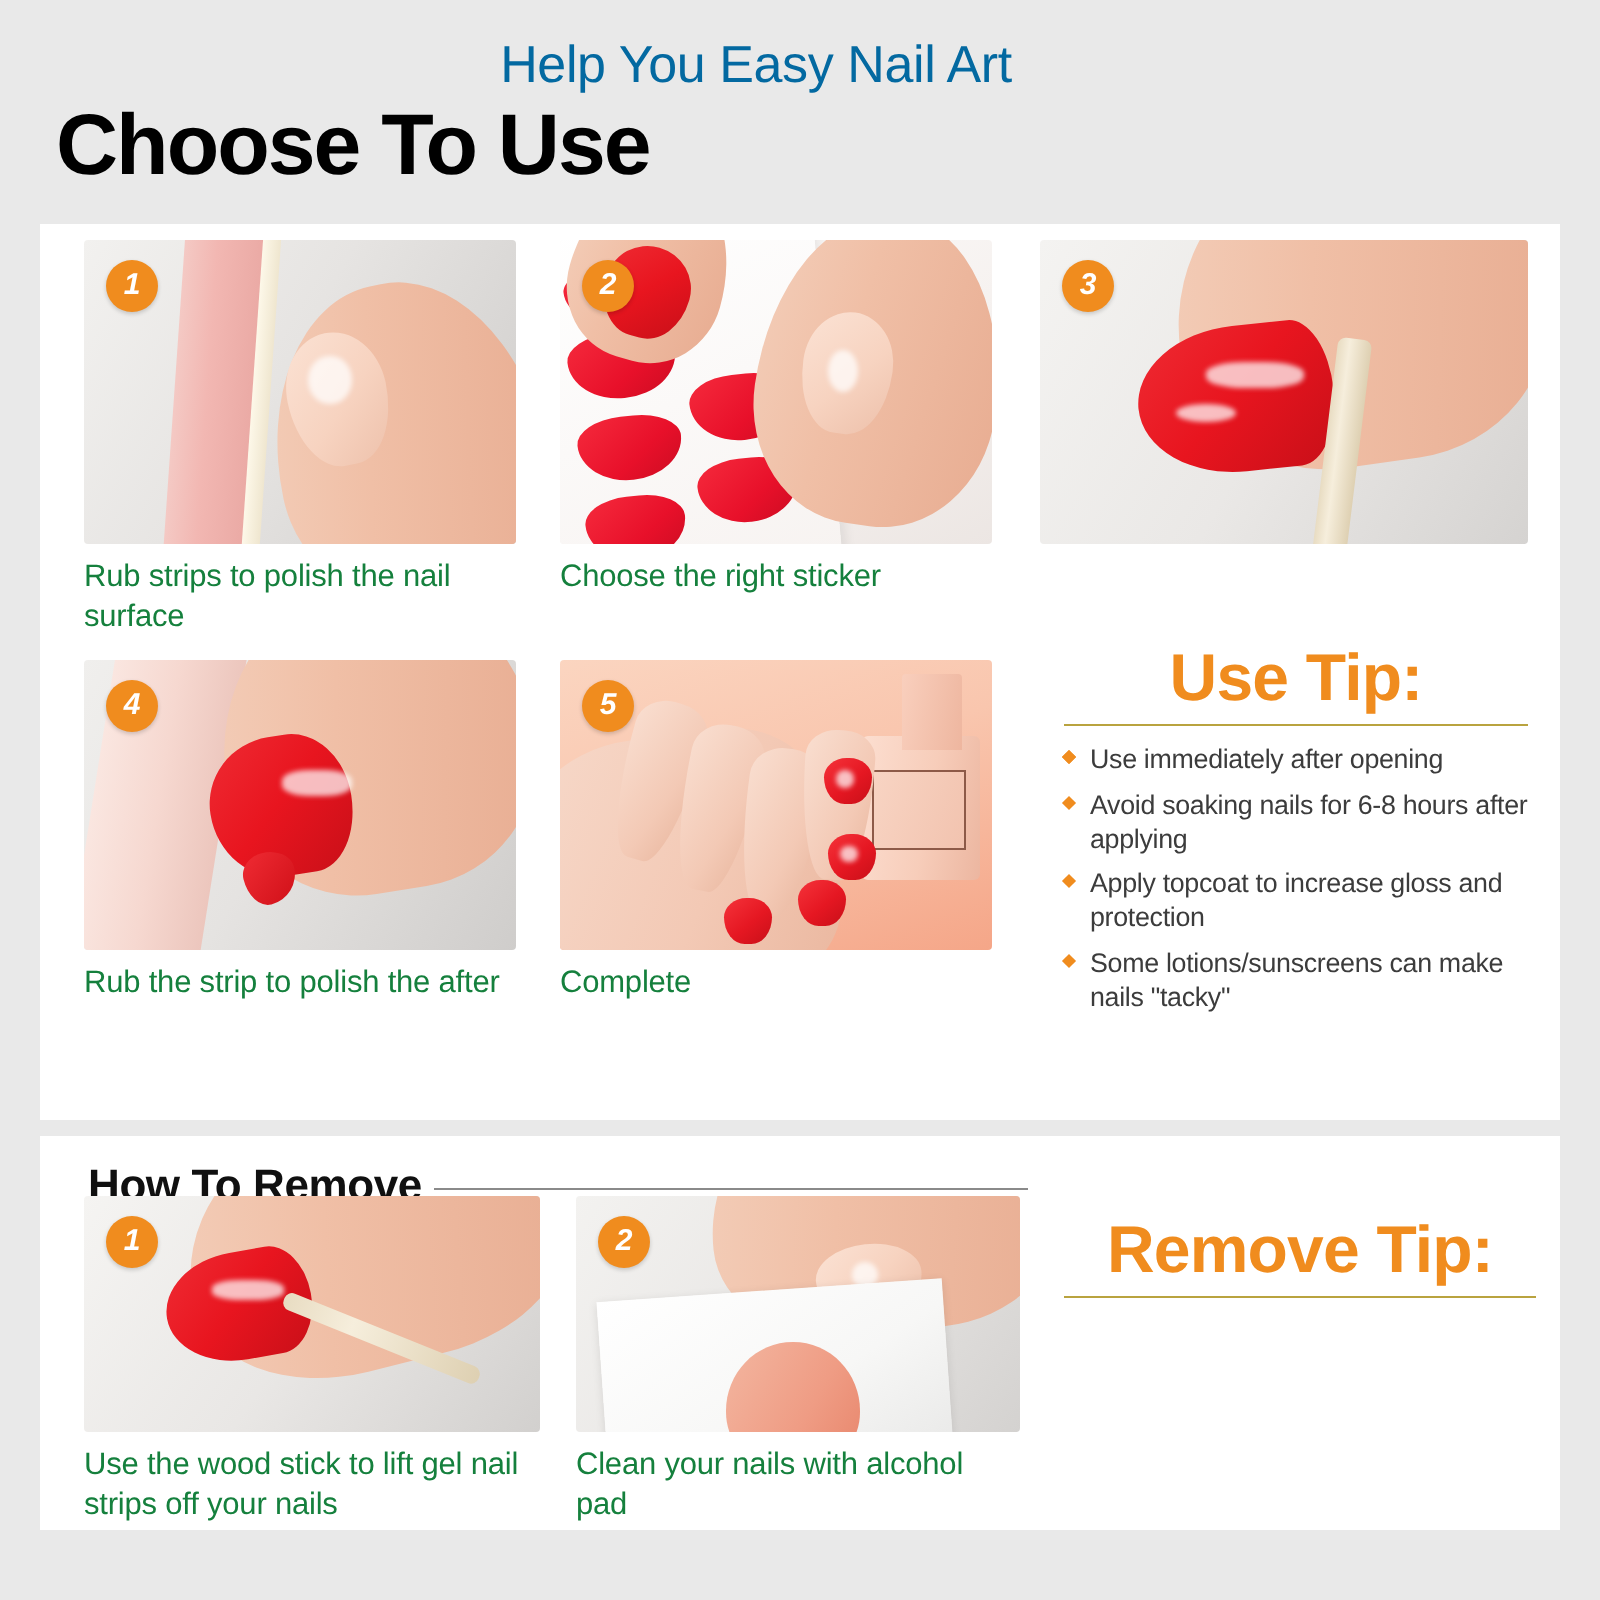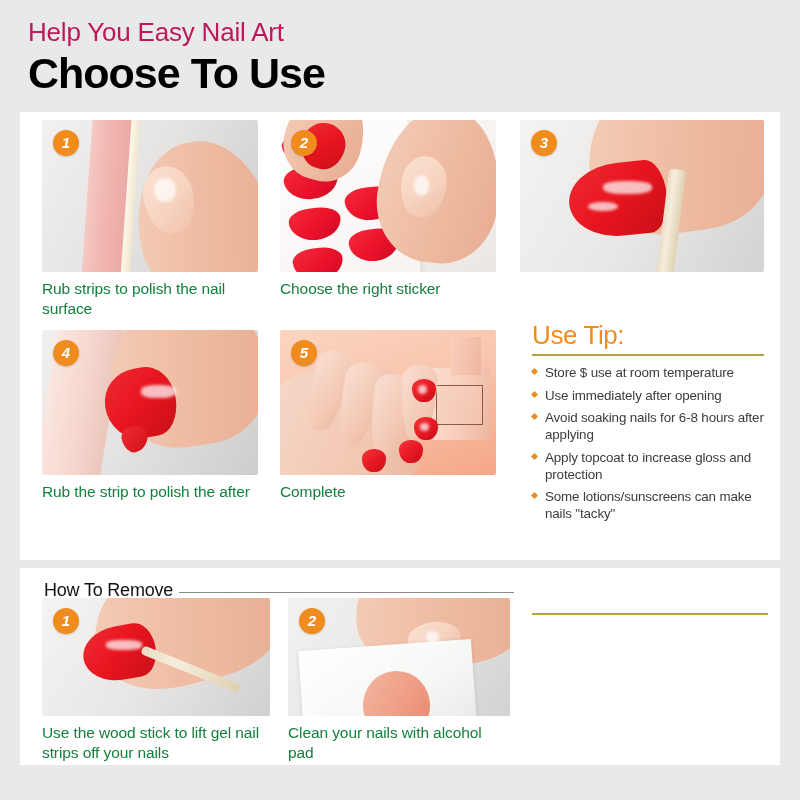--- a/index.html
+++ b/index.html
@@ -23,25 +23,26 @@
 
   
   .header {
     position: absolute;
     left: 28px;
     top: 18px;
     width: 700px;
   }
   .header-sub {
     font-size: 26px;
-    color: #be185d;
+    color: #0369a1;
     font-weight: 400;
     letter-spacing: -0.2px;
     line-height: 1.1;
     white-space: nowrap;
+    text-align: center;
   }
   .header-title {
     font-size: 43px;
     color: #000000;
     font-weight: bold;
     letter-spacing: -1px;
     line-height: 1.08;
     margin-top: 3px;
     white-space: nowrap;
   }
@@ -290,24 +291,25 @@
   .r2-thumb {
     position:absolute; left: 34%; top: 62%; width: 30%; height: 52%;
     background: linear-gradient(120deg,#f3b6a0 0%,#ef9c84 60%,#e8866c 100%);
     border-radius: 50% 50% 36% 36% / 56% 56% 44% 44%;
   }
 
   
   .tip-panel { position: absolute; }
   .tip-heading {
     color: #f08c1e;
-    font-weight: normal;
-    font-size: 26px;
+    font-weight: bold;
+    font-size: 33px;
     letter-spacing: -0.4px;
     line-height: 1.05;
+    text-align: center;
   }
   .tip-rule {
     height: 1.5px;
     background: #b9a33f;
     margin-top: 5px;
     margin-bottom: 9px;
   }
   .tip-list { margin: 0; padding: 0; list-style: none; }
   .tip-item {
     position: relative;
@@ -331,23 +333,23 @@
   
   .remove-head {
     position: absolute;
     left: 44px;
     top: 580px;
     display: flex;
     align-items: center;
     width: 470px;
   }
   .remove-head-text {
-    font-size: 18px;
+    font-size: 22px;
     color: #101010;
-    font-weight: 400;
+    font-weight: 700;
     letter-spacing: -0.2px;
     white-space: nowrap;
   }
   .remove-head-rule {
     flex: 1;
     height: 1px;
     background: #8a8a8a;
     margin-left: 6px;
     margin-top: 3px;
   }
@@ -453,21 +455,20 @@
     </div>
     <div class="caption">Complete</div>
   </div>
 
   <div class="tip-panel" style="left:532px; top:322px; width:232px;">
     <div class="tip-heading">Use Tip:</div>
     <div class="tip-rule"></div>
     <ul class="tip-list">
       <li class="tip-item">
         <span class="dia"></span>
-        <span>Store $ use at room temperature</span>
       </li>
       <li class="tip-item">
         <span class="dia"></span>
         <span>Use immediately after opening</span>
       </li>
       <li class="tip-item">
         <span class="dia"></span>
         <span>Avoid soaking nails for 6-8 hours after applying</span>
       </li>
       <li class="tip-item">
@@ -511,16 +512,17 @@
         <div class="gloss" style="left:62%; top:28%; width:6%; height:11%;"></div>
         <div class="r2-pad"></div>
         <div class="r2-thumb"></div>
       </div>
       <div class="badge">2</div>
     </div>
     <div class="caption">Clean your nails with alcohol pad</div>
   </div>
 
   <div class="tip-panel" style="left:532px; top:608px; width:236px;">
+    <div class="tip-heading">Remove Tip:</div>
     <div class="tip-rule"></div>
   </div>
 
 </div>
 
 </body></html>

